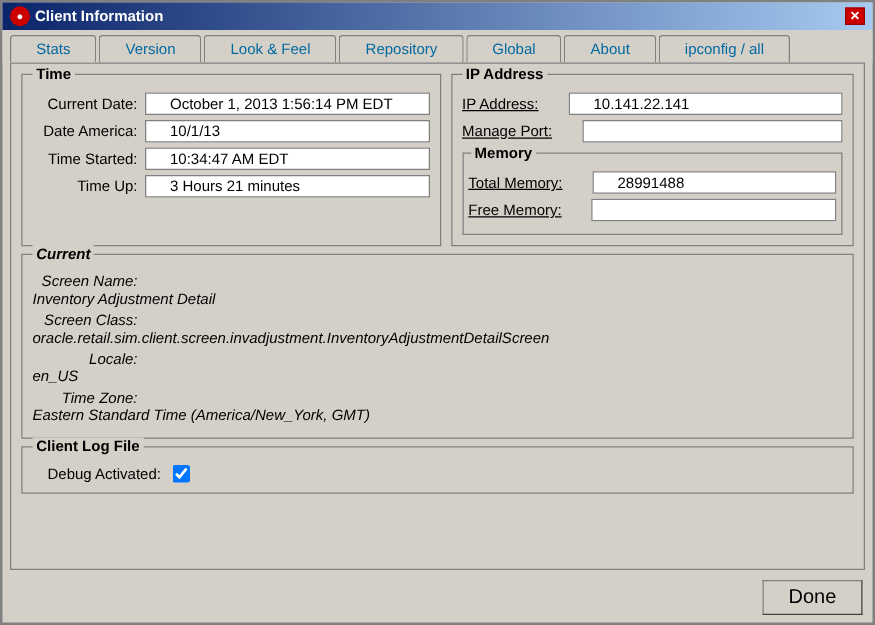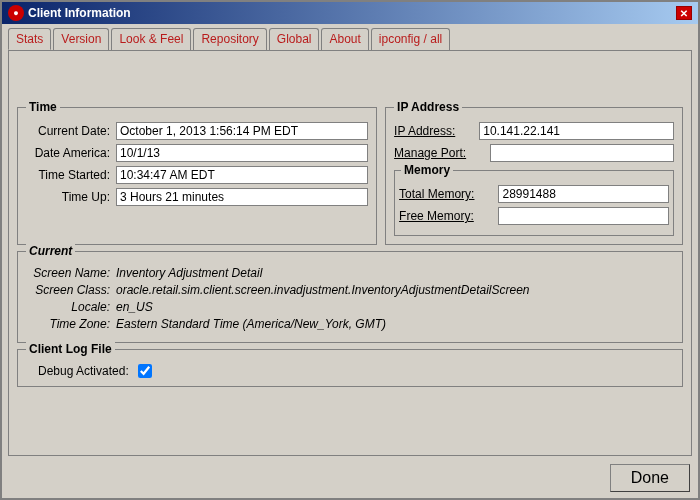--- a/index.html
+++ b/index.html
@@ -73,28 +73,28 @@
 
     .tab-bar {
       background: #d4d0c8;
       padding: 4px 6px 0 6px;
       display: flex;
       gap: 2px;
       flex-shrink: 0;
     }
 
     .tab {
-      padding: 3px 7px;
+      padding: 3px 20px;
       background: #d4d0c8;
       border: 1px solid #808080;
       border-bottom: none;
       cursor: pointer;
       font-size: 12px;
       border-radius: 3px 3px 0 0;
-      color: #b91c1c;
+      color: #0369a1;
     }
 
     .tab.active {
       background: #d4d0c8;
       border-bottom: 1px solid #d4d0c8;
       font-weight: normal;
       z-index: 1;
     }
 
     .content-area {
@@ -105,21 +105,20 @@
       padding: 8px;
       display: flex;
       flex-direction: column;
       gap: 6px;
       overflow: hidden;
     }
 
     .top-row {
       display: flex;
       gap: 8px;
-      margin-top: 48px;
     }
 
     .section-box {
       border: 1px solid #808080;
       background: #d4d0c8;
       position: relative;
       padding: 14px 8px 8px 8px;
     }
 
     .section-label {
@@ -163,36 +162,37 @@
       font-size: 12px;
       white-space: nowrap;
       text-decoration: underline;
     }
 
     .form-input {
       flex: 1;
       height: 18px;
       border: 1px solid #808080;
       background: white;
-      padding: 1px 3px;
+      padding: 1px 19px;
       font-size: 12px;
     }
 
     .current-section {
       border: 1px solid #808080;
       background: #d4d0c8;
       position: relative;
       padding: 14px 8px 8px 8px;
       font-style: italic;
     }
 
     .current-form-row {
       display: flex;
       align-items: flex-start;
       margin-bottom: 3px;
+      flex-direction: column;
     }
 
     .current-label {
       text-align: right;
       min-width: 90px;
       padding-right: 6px;
       color: #000;
       font-size: 12px;
       white-space: nowrap;
       flex-shrink: 0;

